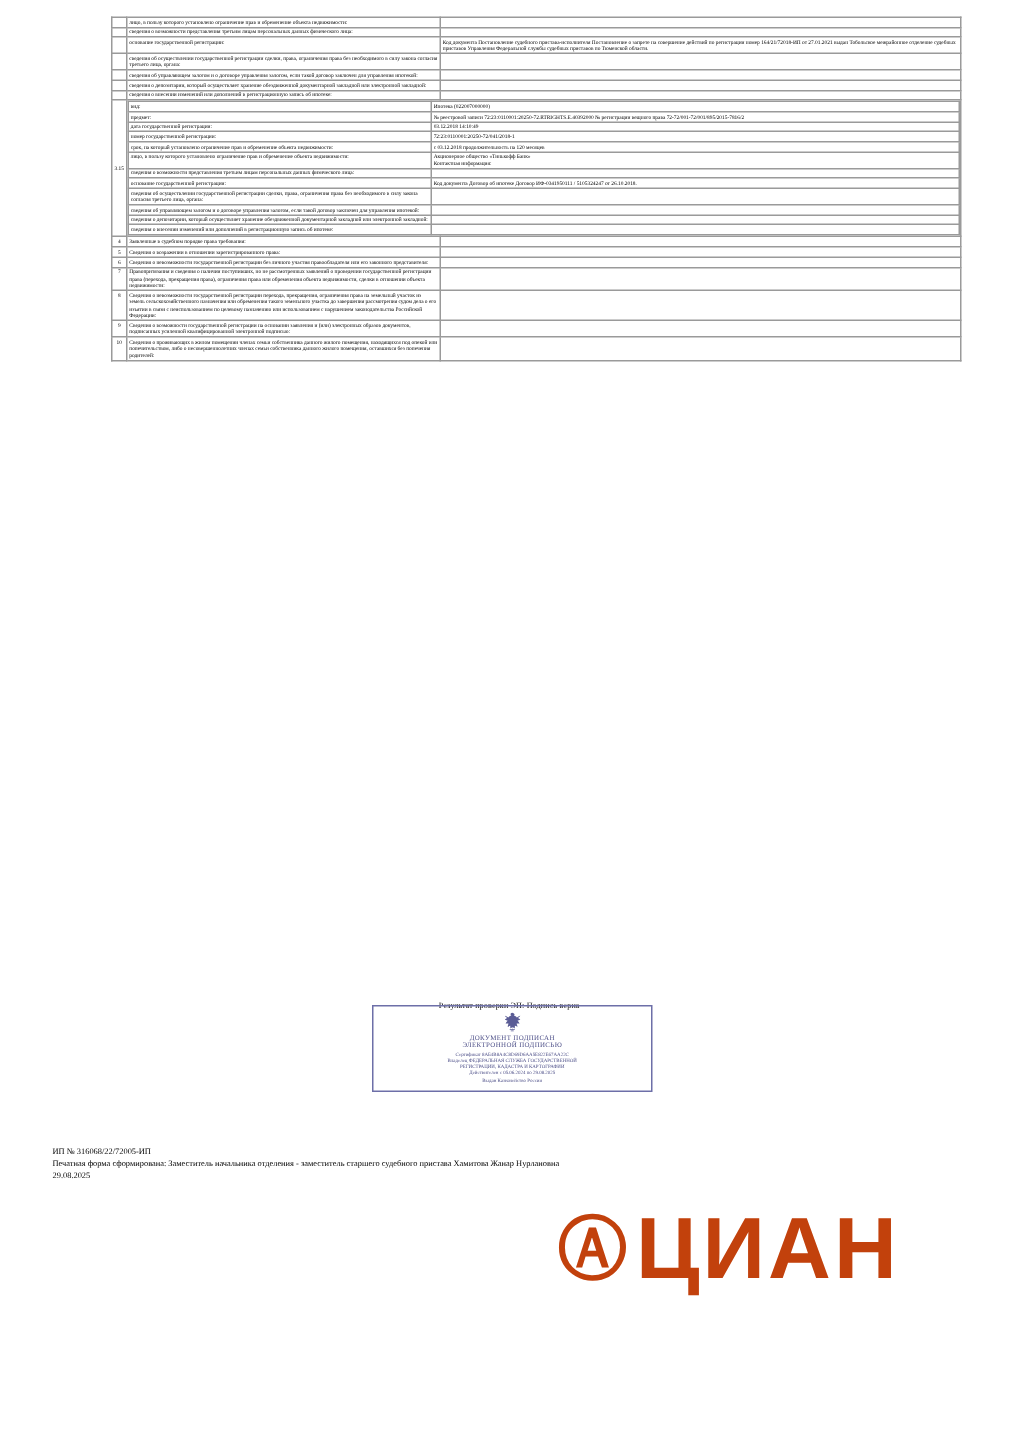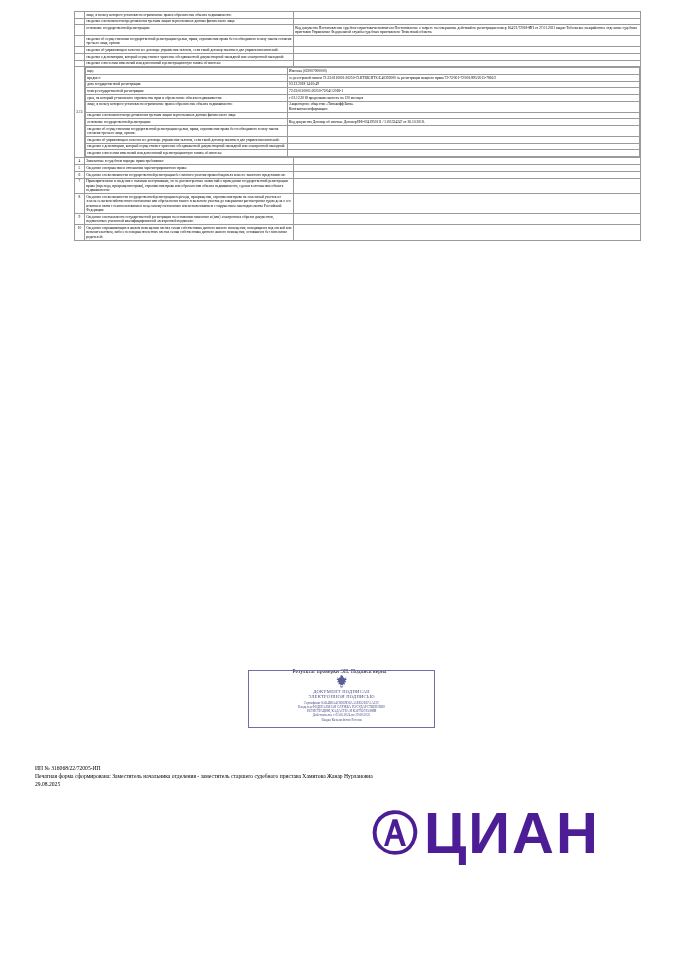--- a/index.html
+++ b/index.html
@@ -120,21 +120,21 @@
   }
   .footer div { white-space: nowrap; }
 
   
   .watermark {
     position: absolute;
     left: 372px;
     top: 788px;
     width: 260px;
     height: 90px;
-    color: #4c1d95;
+    color: #c2410c;
     font-family: "Liberation Sans", sans-serif;
     font-size: 58px;
     font-weight: bold;
     letter-spacing: 2px;
     line-height: 90px;
     white-space: nowrap;
     pointer-events: none;
   }
   .watermark .wm-mark {
     display: inline-block;

